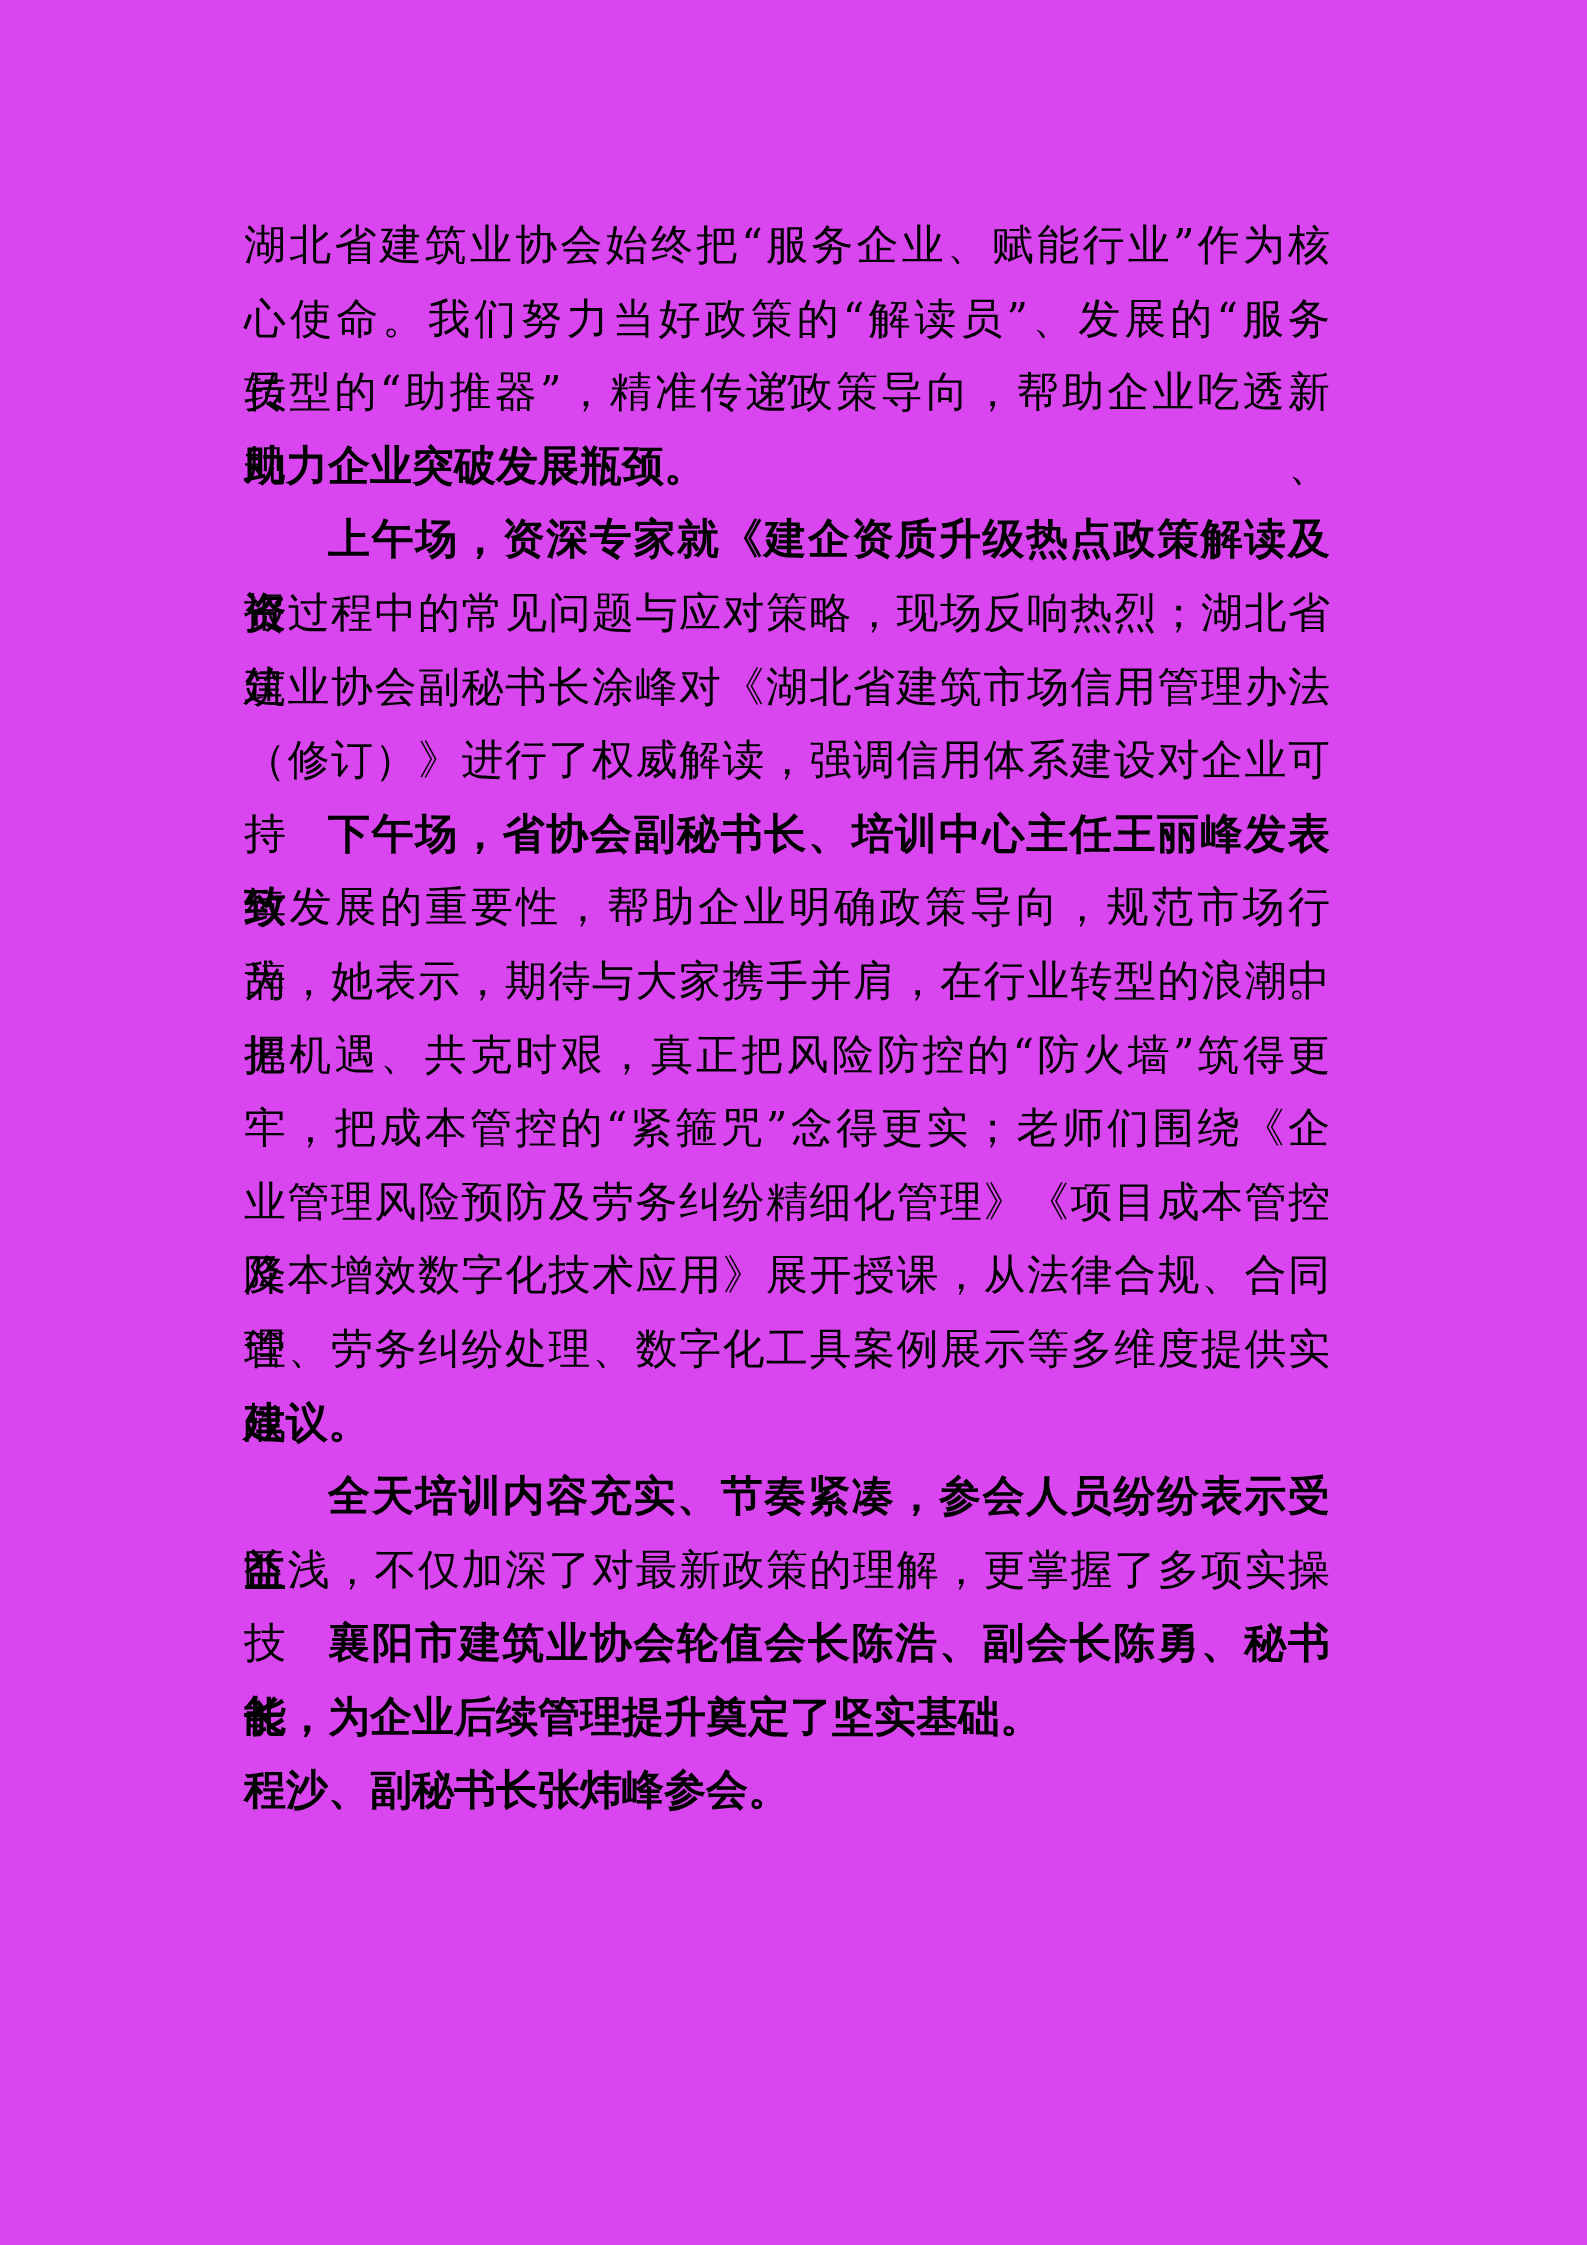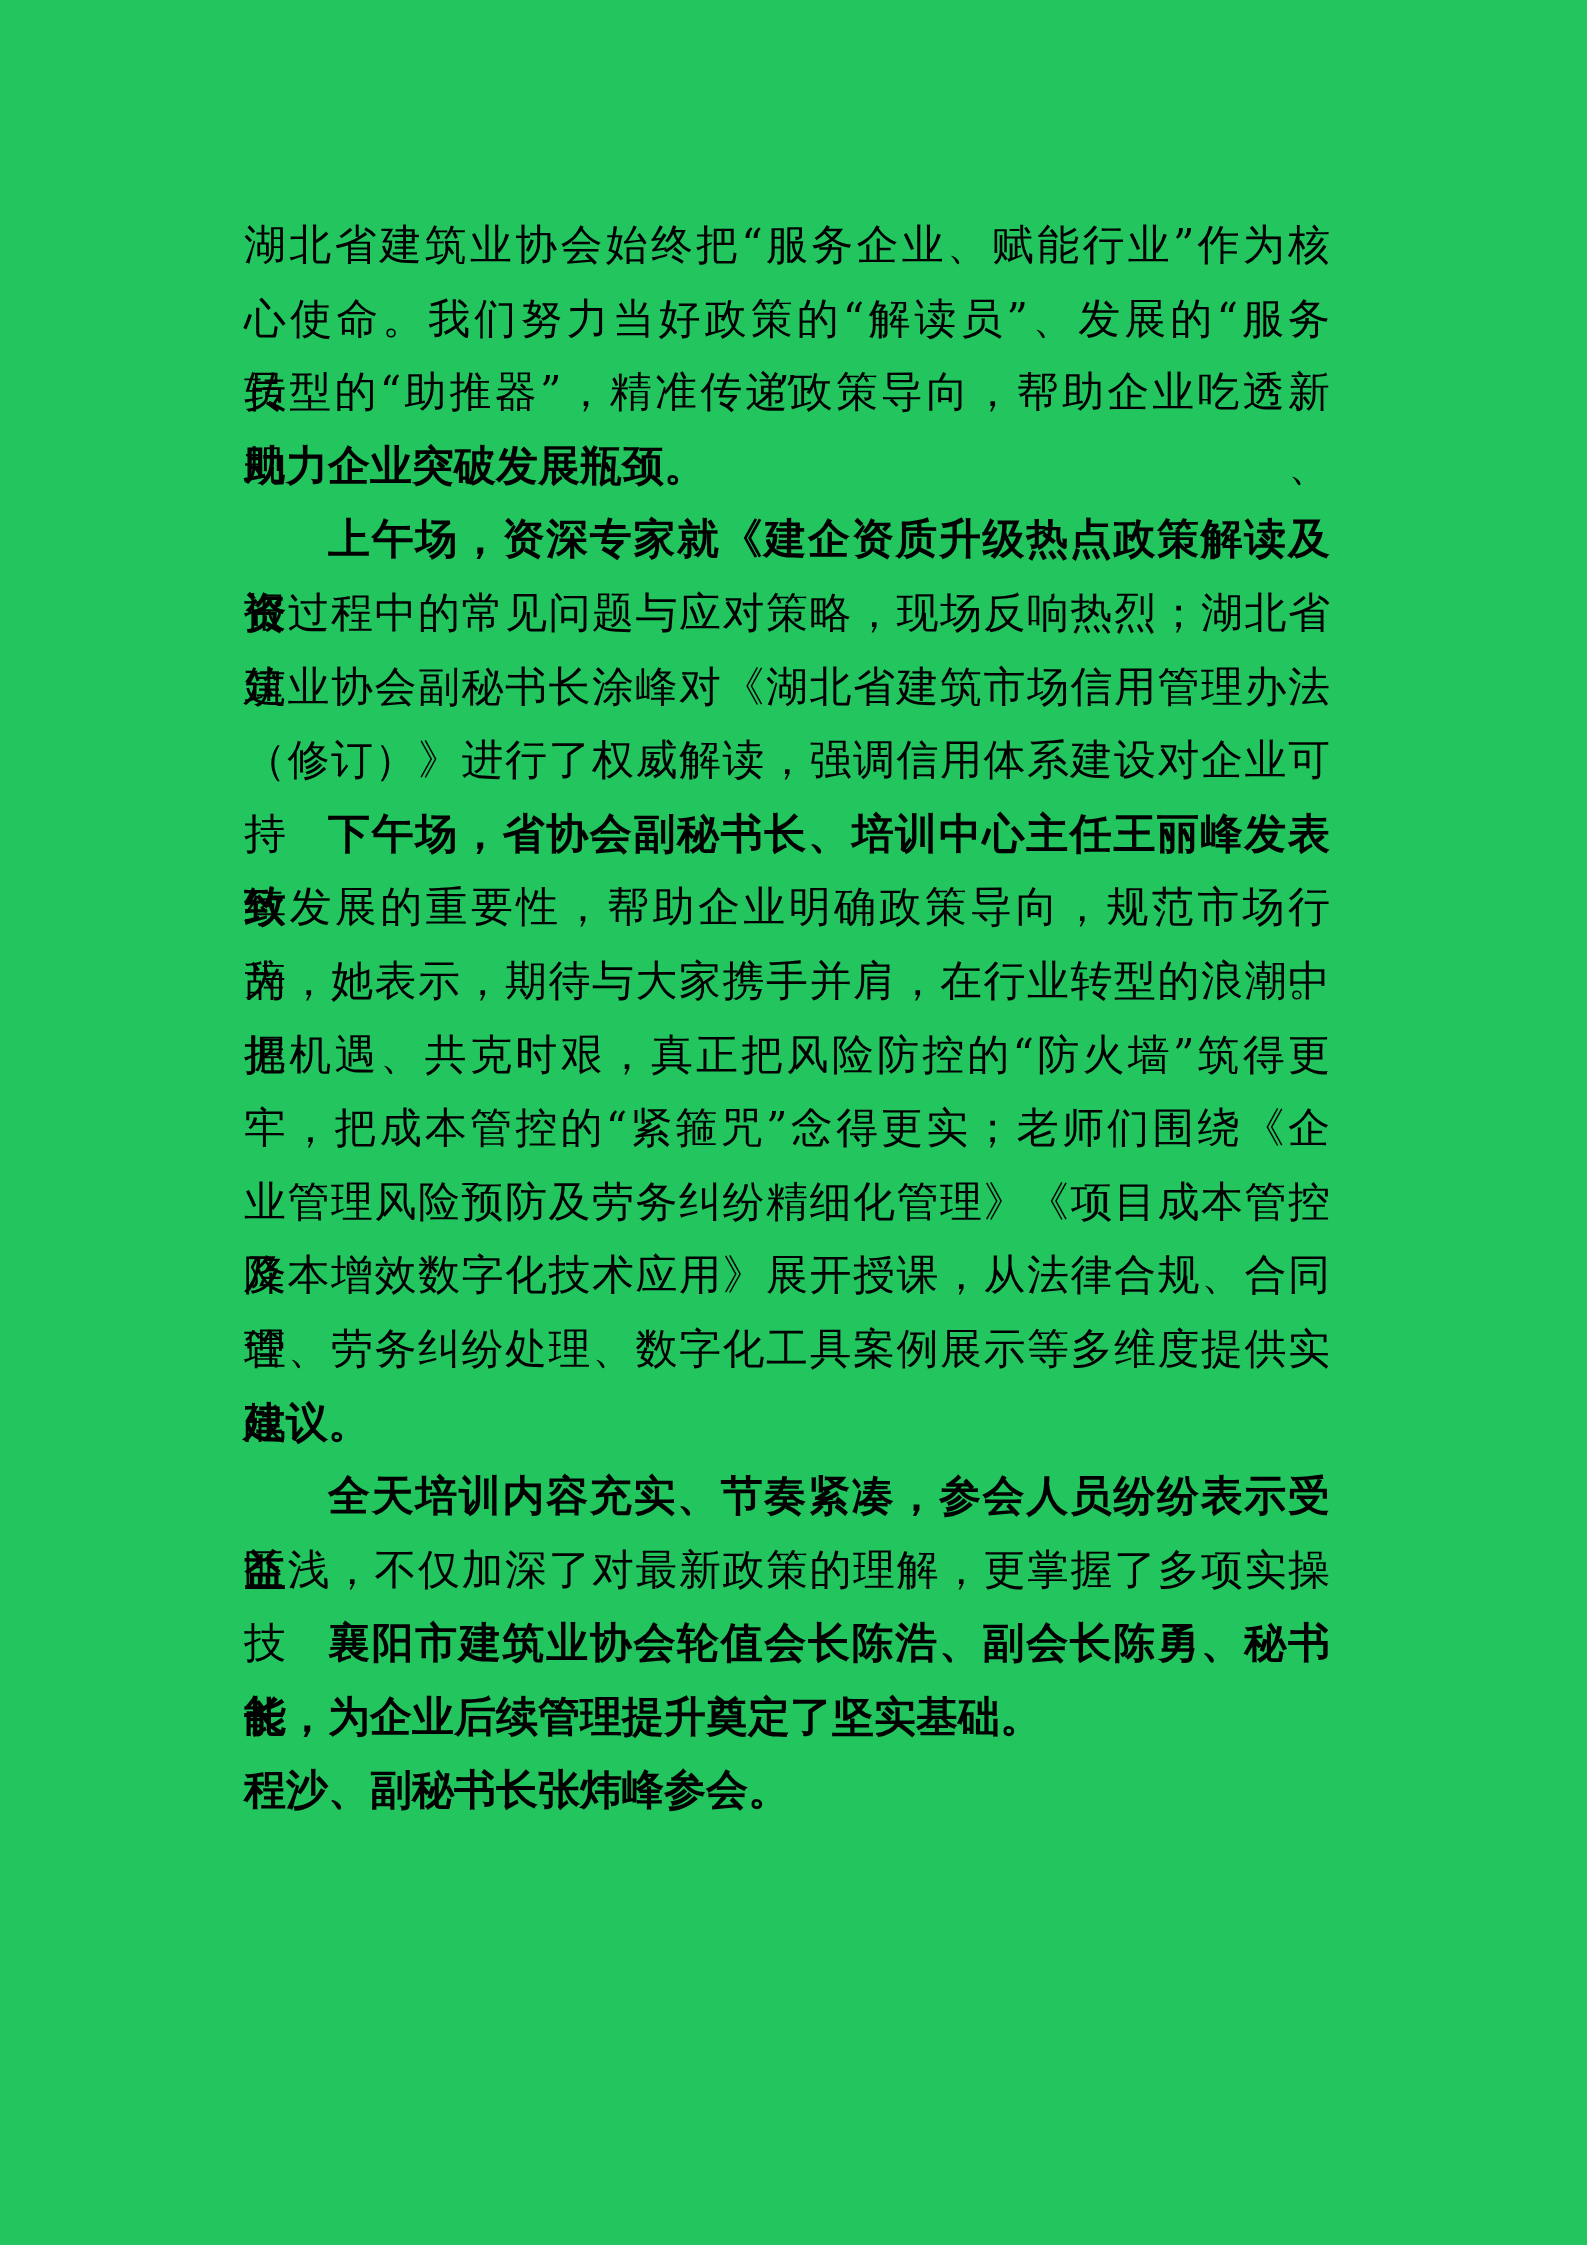--- a/index.html
+++ b/index.html
@@ -4,21 +4,21 @@
 <style>
   html, body {
     margin: 0;
     padding: 0;
     background: #ffffff;
   }
   .page {
     position: relative;
     width: 1587px;
     height: 2245px;
-    background: #22c55e;
+    background: #d946ef;
     overflow: hidden;
   }
   .doc-body {
     position: absolute;
     left: 244px;
     top: 208px;
     width: 1086px;
   }
   .line {
     font-family: "DejaVu Serif", "Liberation Serif", serif;

